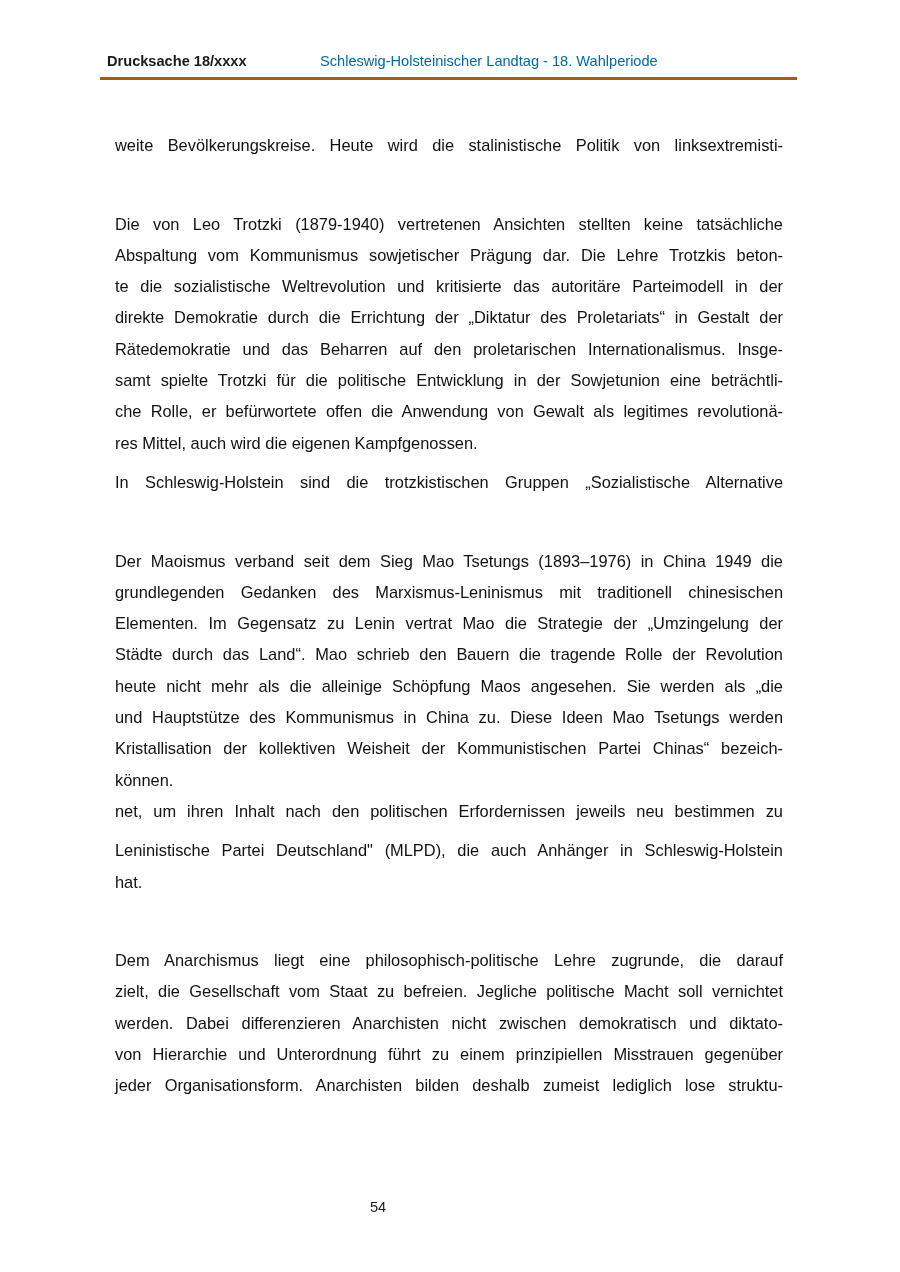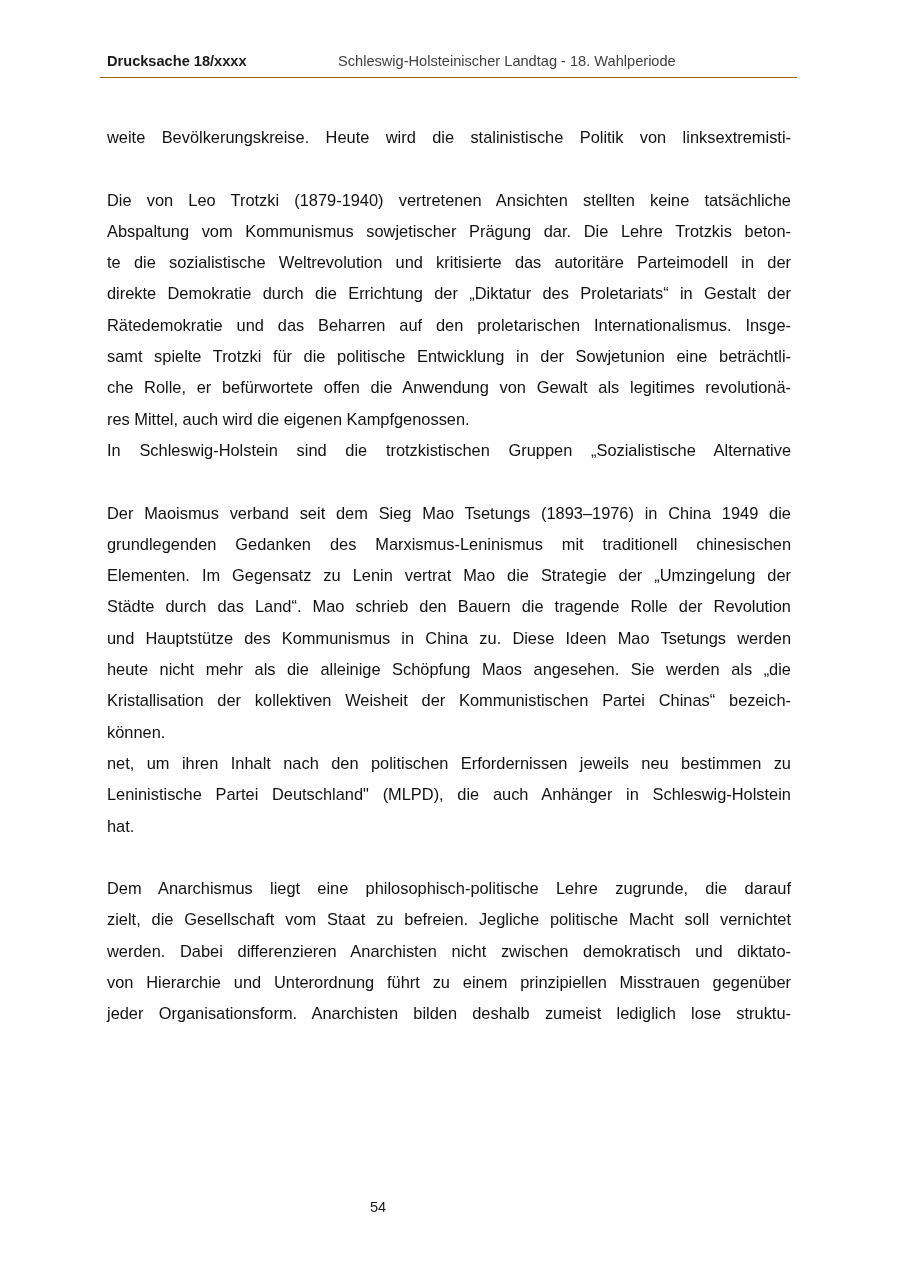--- a/index.html
+++ b/index.html
@@ -14,44 +14,44 @@
       overflow: hidden;
       font-family: "Liberation Sans", sans-serif;
       color: #111111;
     }
     .header {
       position: absolute;
       left: 100px;
       top: 50px;
       width: 697px;
       height: 27px;
-      border-bottom: 1px solid #a16207;
+      border-bottom: 3px solid #a16207;
       font-size: 14.6px;
     }
     .doc-number {
       position: absolute;
       left: 7px;
       top: 3px;
       font-weight: bold;
       color: #1a1a1a;
     }
     .doc-title {
       position: absolute;
-      left: 238px;
+      left: 220px;
       top: 3px;
-      color: #404040;
+      color: #0369a1;
     }
     .body-text {
       position: absolute;
       left: 107px;
       top: 122px;
       width: 684px;
     }
     .para {
-      margin: 0;
+      margin: 8px;
     }
     .line {
       display: block;
       height: 31.3px;
       line-height: 31.3px;
       font-size: 16.4px;
       text-align: justify;
       text-align-last: justify;
       white-space: nowrap;
       overflow: visible;
@@ -103,22 +103,22 @@
     <span class="line">In Schleswig-Holstein sind die trotzkistischen Gruppen „Sozialistische Alternative</span>
   </div>
 
   <div class="gap"></div>
 
   <div class="para">
     <span class="line">Der Maoismus verband seit dem Sieg Mao Tsetungs (1893–1976) in China 1949 die</span>
     <span class="line">grundlegenden Gedanken des Marxismus-Leninismus mit traditionell chinesischen</span>
     <span class="line">Elementen. Im Gegensatz zu Lenin vertrat Mao die Strategie der „Umzingelung der</span>
     <span class="line">Städte durch das Land“. Mao schrieb den Bauern die tragende Rolle der Revolution</span>
+    <span class="line">heute nicht mehr als die alleinige Schöpfung Maos angesehen. Sie werden als „die</span>
     <span class="line">und Hauptstütze des Kommunismus in China zu. Diese Ideen Mao Tsetungs werden</span>
-    <span class="line">heute nicht mehr als die alleinige Schöpfung Maos angesehen. Sie werden als „die</span>
     <span class="line">Kristallisation der kollektiven Weisheit der Kommunistischen Partei Chinas“ bezeich-</span>
     <span class="line last">können.</span>
     <span class="line">net, um ihren Inhalt nach den politischen Erfordernissen jeweils neu bestimmen zu</span>
   </div>
 
   <div class="para">
     <span class="line">Leninistische Partei Deutschland" (MLPD), die auch Anhänger in Schleswig-Holstein</span>
     <span class="line last">hat.</span>
   </div>
 

